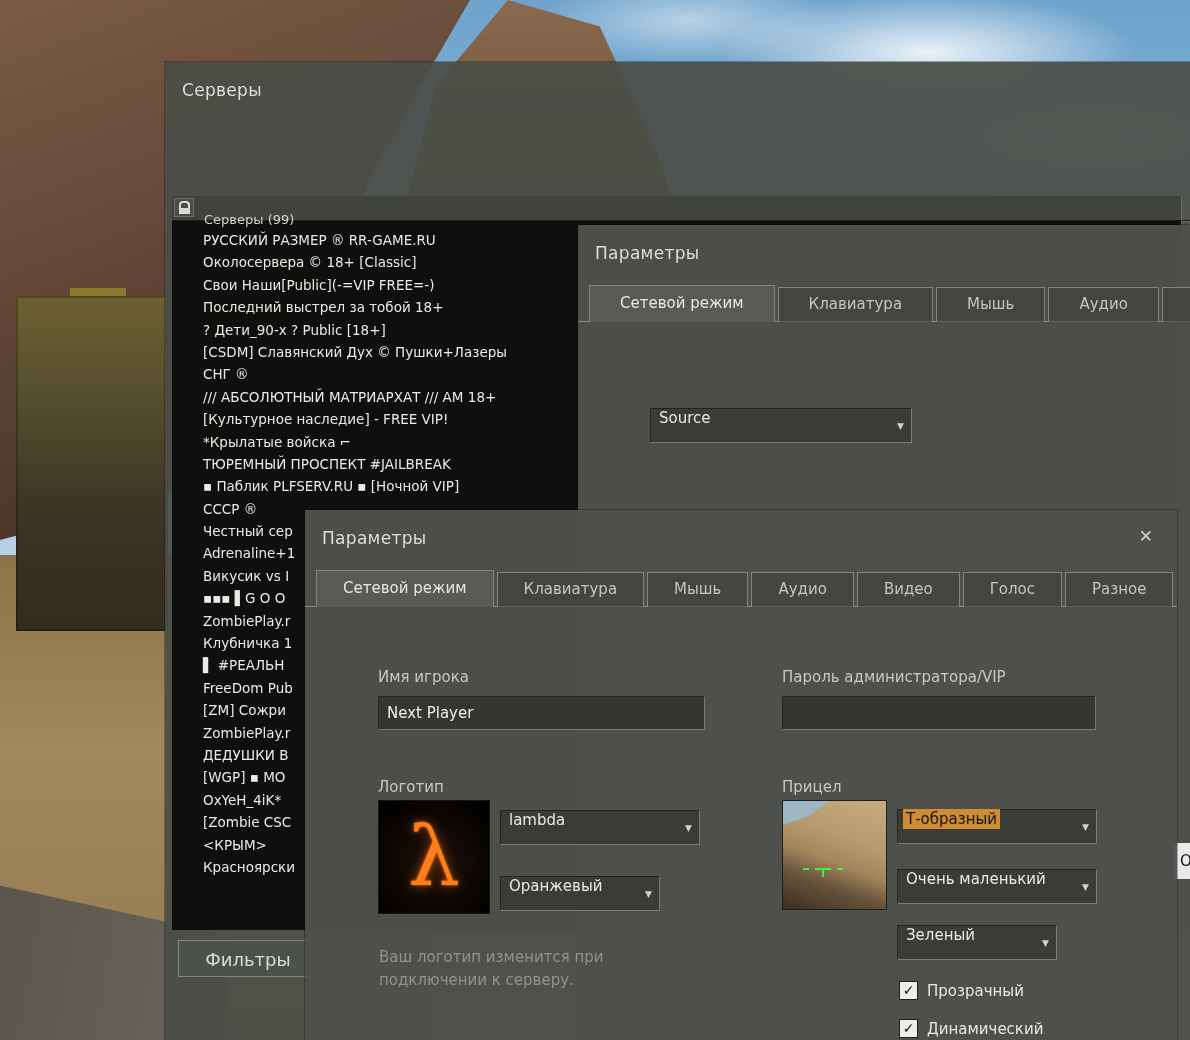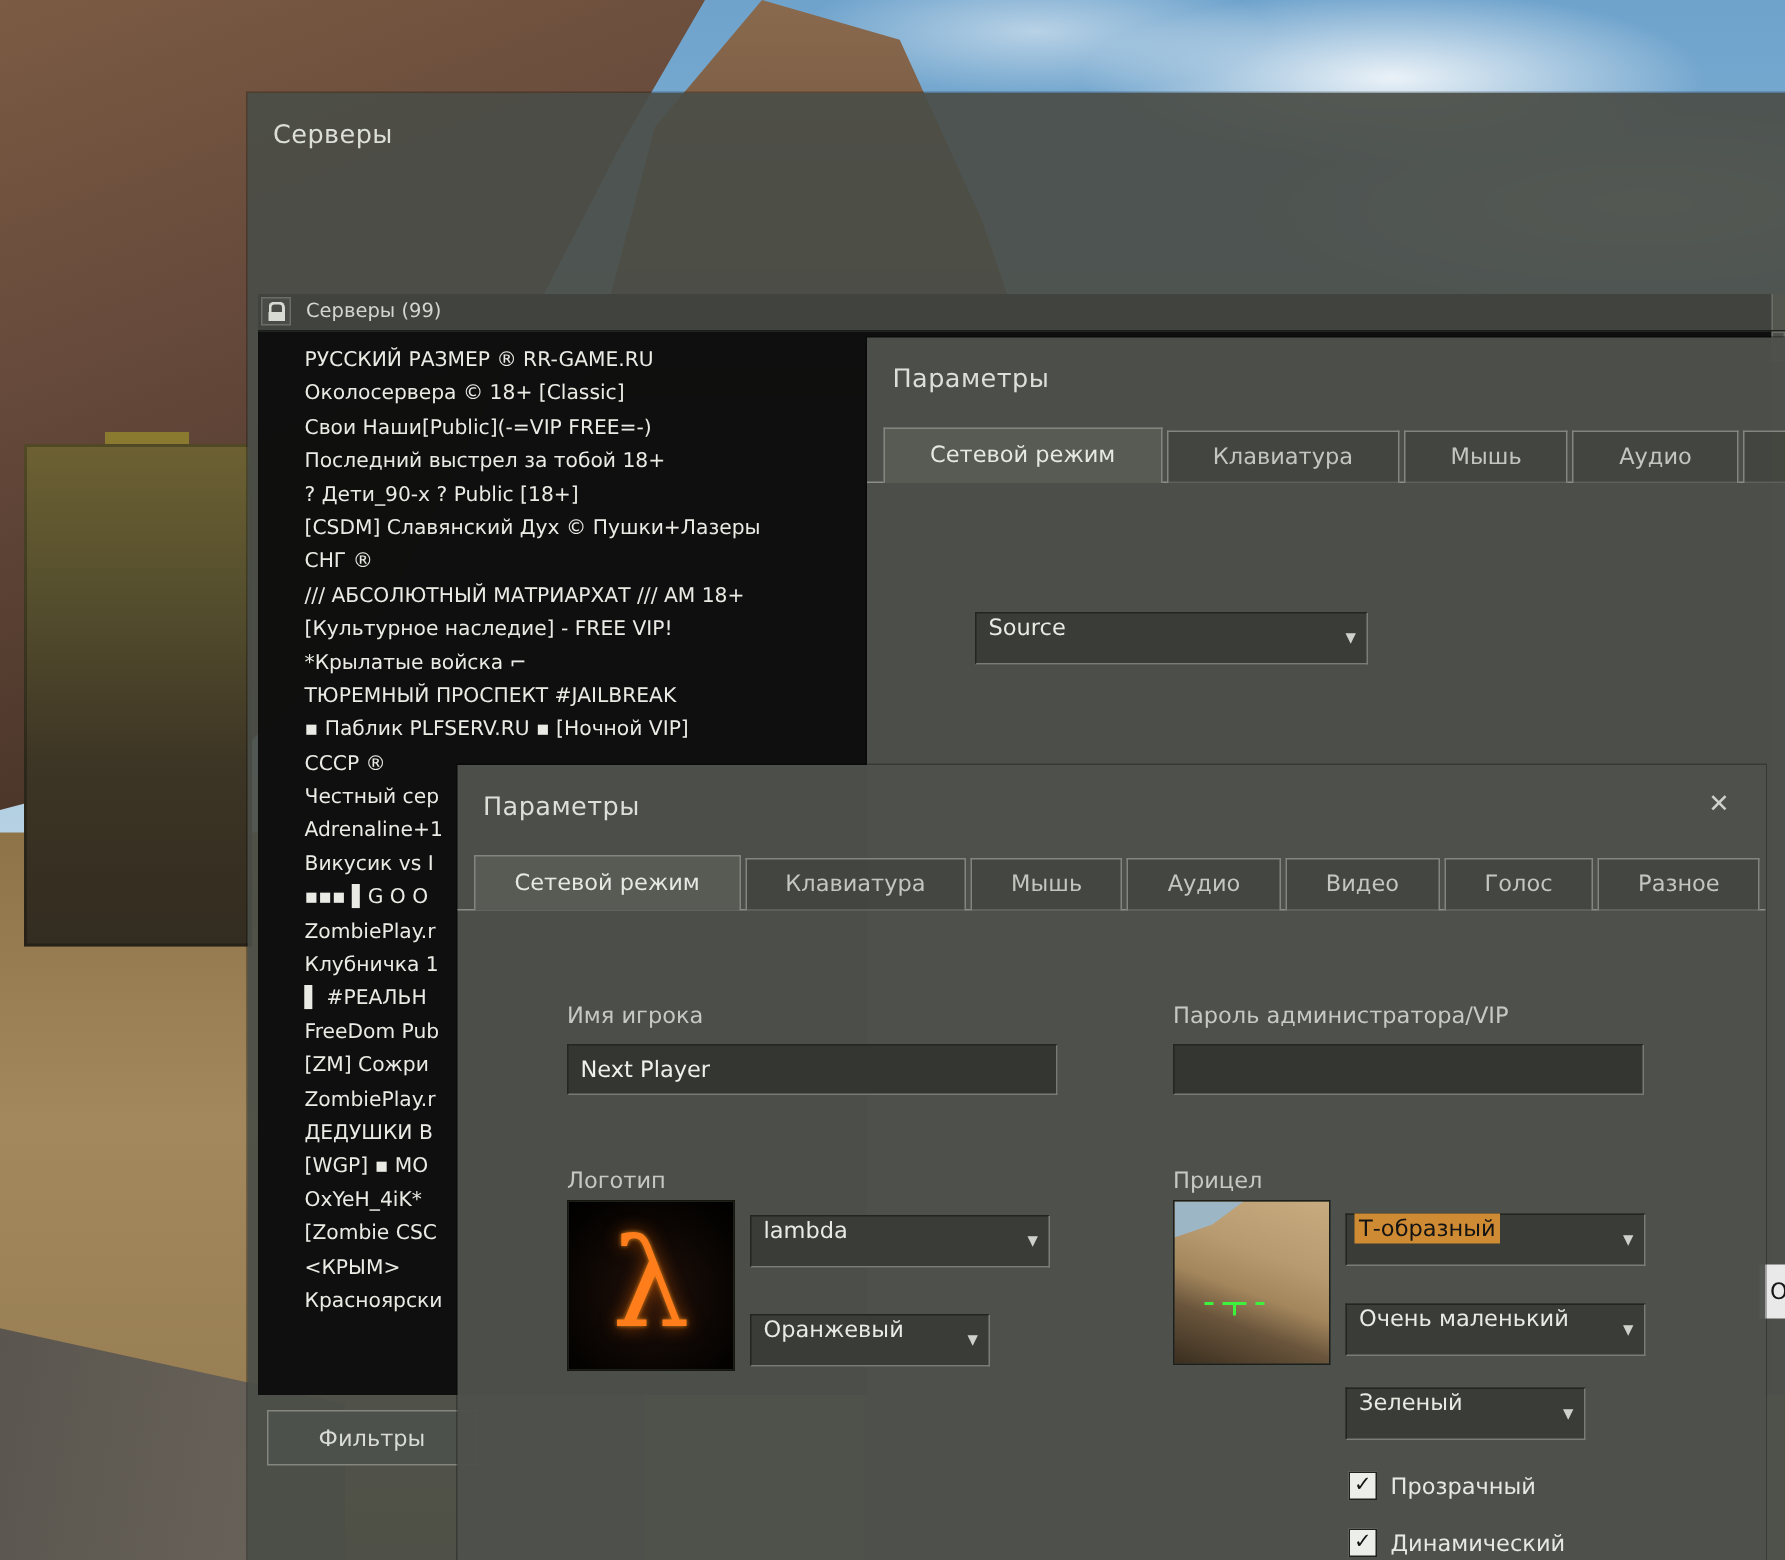--- a/index.html
+++ b/index.html
@@ -42,28 +42,28 @@
   .servers{left:165px;top:62px;width:1025px;height:978px;z-index:10;background:rgba(74,78,71,.93);}
   .servers .tabstrip{position:absolute;left:1px;top:79px;height:37px;white-space:nowrap;}
   .server-list{position:absolute;left:7px;top:134px;right:0;height:734px;background:rgba(12,12,12,.96);}
   .list-header{position:absolute;left:0;top:0;right:0;height:24px;background:#41443e;
     border-bottom:1px solid #1c1e1a;color:#d3d6cf;font-size:13px;}
   .lock-cell{position:absolute;left:2px;top:2px;width:20px;height:19px;background:#4a4d47;
     border:1px solid #6b6e67;box-sizing:border-box;display:flex;flex-direction:column;
     align-items:center;justify-content:center;}
   .lock-shackle{width:7px;height:5px;border:2px solid #d8dbd4;border-bottom:none;border-radius:4px 4px 0 0;}
   .lock-body{width:11px;height:6px;background:#d8dbd4;}
-  .col-title{position:absolute;left:32px;top:4px;}
+  .col-title{position:absolute;left:32px;top:16px;}
   .header-sliver{position:absolute;right:0;top:0;width:8px;height:24px;background:#53564f;border-left:1px solid #6b6e67;}
   .rows{position:absolute;left:0;top:25px;right:10px;bottom:0;overflow:hidden;padding-top:8px;}
   .server-row{height:22.4px;line-height:22.4px;padding-left:31px;font-size:13.5px;color:#e9ebe4;white-space:nowrap;}
   .scroll-track{position:absolute;right:0;top:25px;bottom:0;width:9px;background:#23251f;}
   .scroll-btn{position:absolute;right:0;top:25px;width:9px;height:20px;background:#4d504a;border:1px solid #6b6e67;box-sizing:border-box;}
   .filters-btn{position:absolute;left:13px;top:878px;width:140px;height:37px;background:#4d514b;
-    border:1px solid #83867f;color:#d9dcd5;font-size:15px;font-family:inherit;text-align:center;line-height:35px;box-sizing:border-box;}
+    border:1px solid #83867f;color:#d9dcd5;font-size:18px;font-family:inherit;text-align:center;line-height:35px;box-sizing:border-box;}
 
   
   .dialog{background:rgba(78,82,75,.97);}
   .dialog .tabstrip{position:absolute;left:11px;top:60px;height:37px;white-space:nowrap;}
   .dialog .tab{height:35px;line-height:33px;margin-top:1px;padding:0 26px;}
   .dialog .tab.active{height:37px;line-height:35px;margin-top:0;}
   .dialog .tabrule{position:absolute;left:0;right:0;top:96px;border-top:1px solid #8b8e87;z-index:1;}
   .back{left:578px;top:225px;width:622px;height:815px;z-index:20;}
   .back .tab{padding:0 30px;}
   .front{left:305px;top:510px;width:872px;height:560px;z-index:30;}
@@ -199,20 +199,21 @@
       <span class="lambda-glyph">λ</span>
     </div>
     <div class="dropdown" style="left:195px;top:300px;width:200px;">
       <span class="dd-value">lambda</span>
       <span class="dd-arrow">▼</span>
     </div>
     <div class="dropdown" style="left:195px;top:366px;width:160px;">
       <span class="dd-value">Оранжевый</span>
       <span class="dd-arrow">▼</span>
     </div>
+    <div class="note">Ваш логотип изменится при подключении к серверу.</div>
 
     <div class="field-label" style="left:477px;top:158px;">Пароль администратора/VIP</div>
     <input class="text-input" style="left: 477px; top: 186px; width: 314px;" value="">
 
     <div class="field-label" style="left:477px;top:268px;">Прицел</div>
     <div class="xhair-preview">
       <div class="skycorner"></div>
       <div class="xh xh-dash-l"></div>
       <div class="xh xh-h"></div>
       <div class="xh xh-v"></div>

